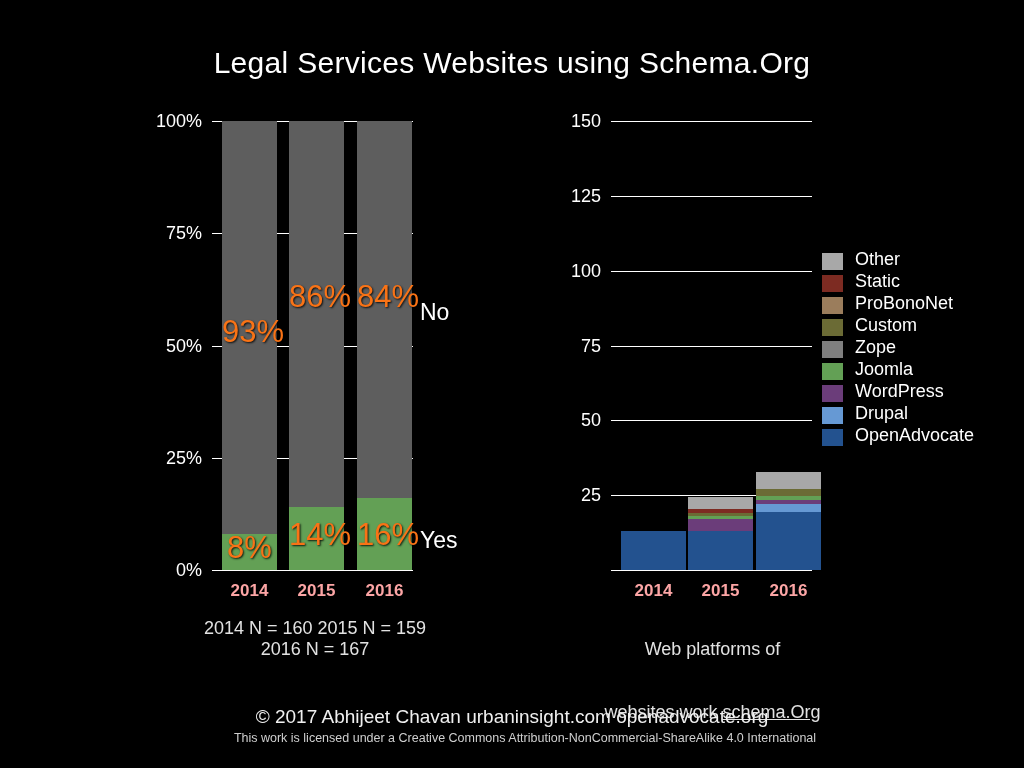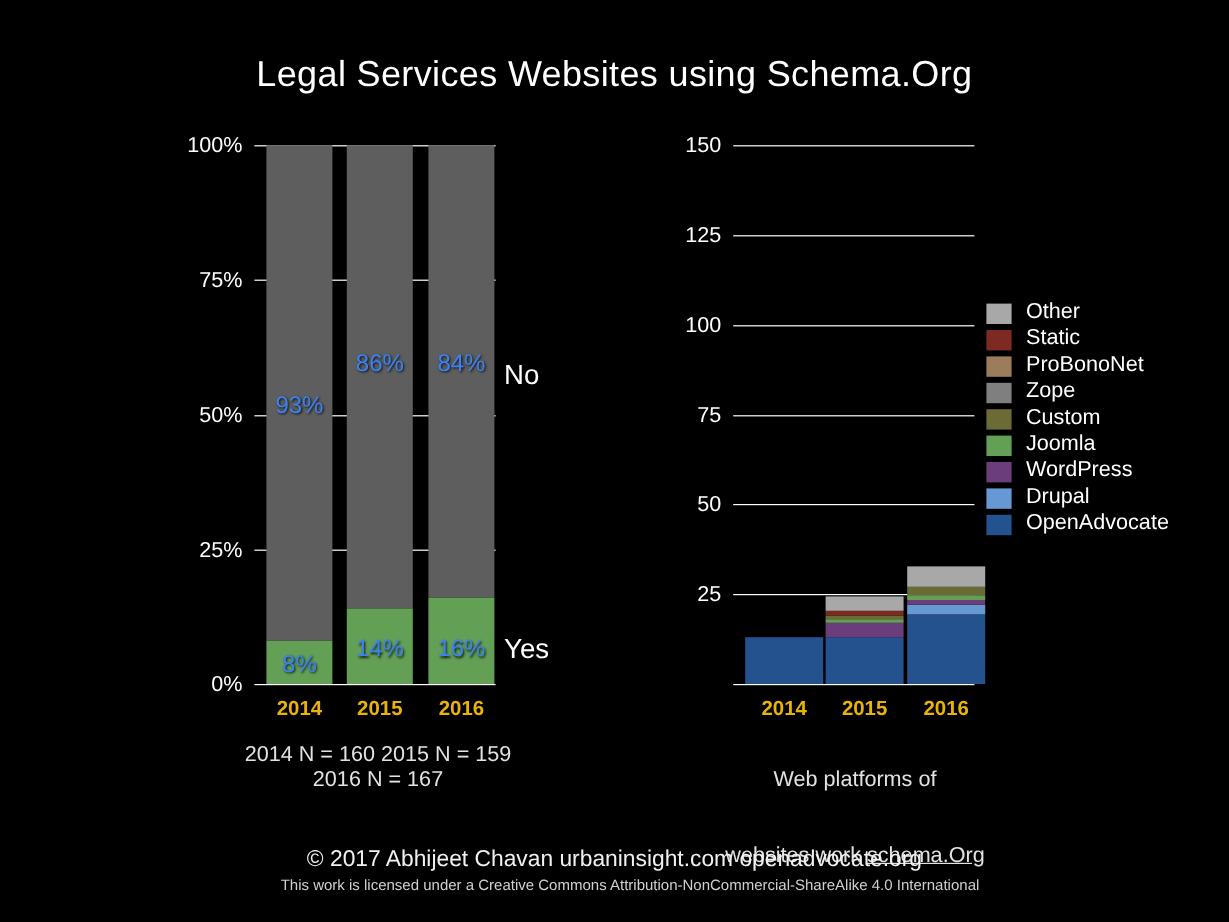--- a/index.html
+++ b/index.html
@@ -42,39 +42,39 @@
     position: absolute;
     font-size: 18px;
     color: #ffffff;
     text-align: right;
     white-space: nowrap;
   }
   .cat-label {
     position: absolute;
     font-size: 17px;
     font-weight: bold;
-    color: #eab308;
+    color: #fca5a5;
     text-align: center;
     white-space: nowrap;
   }
   .bar {
     position: absolute;
     bottom: 0;
   }
   .seg {
     position: absolute;
     left: 0;
     width: 100%;
   }
   .seg-label {
     position: absolute;
     width: 100%;
     text-align: center;
-    font-size: 20px;
-    color: #3b82f6;
+    font-size: 31px;
+    color: #f97316;
     text-shadow: 1px 1px 2px rgba(0,0,0,0.85);
     pointer-events: none;
   }
   .series-name {
     position: absolute;
     font-size: 23px;
     color: #ffffff;
     white-space: nowrap;
   }
 
@@ -253,26 +253,26 @@
   </div>
   <div class="legend-row">
     <span class="legend-swatch" style="background:#7d2b22;"></span>
     <span class="legend-text">Static</span>
   </div>
   <div class="legend-row">
     <span class="legend-swatch" style="background:#9b7d5c;"></span>
     <span class="legend-text">ProBonoNet</span>
   </div>
   <div class="legend-row">
+    <span class="legend-swatch" style="background:#6b6b35;"></span>
+    <span class="legend-text">Custom</span>
+  </div>
+  <div class="legend-row">
     <span class="legend-swatch" style="background:#7f7f7f;"></span>
     <span class="legend-text">Zope</span>
-  </div>
-  <div class="legend-row">
-    <span class="legend-swatch" style="background:#6b6b35;"></span>
-    <span class="legend-text">Custom</span>
   </div>
   <div class="legend-row">
     <span class="legend-swatch" style="background:#63a055;"></span>
     <span class="legend-text">Joomla</span>
   </div>
   <div class="legend-row">
     <span class="legend-swatch" style="background:#6b3d7a;"></span>
     <span class="legend-text">WordPress</span>
   </div>
   <div class="legend-row">

